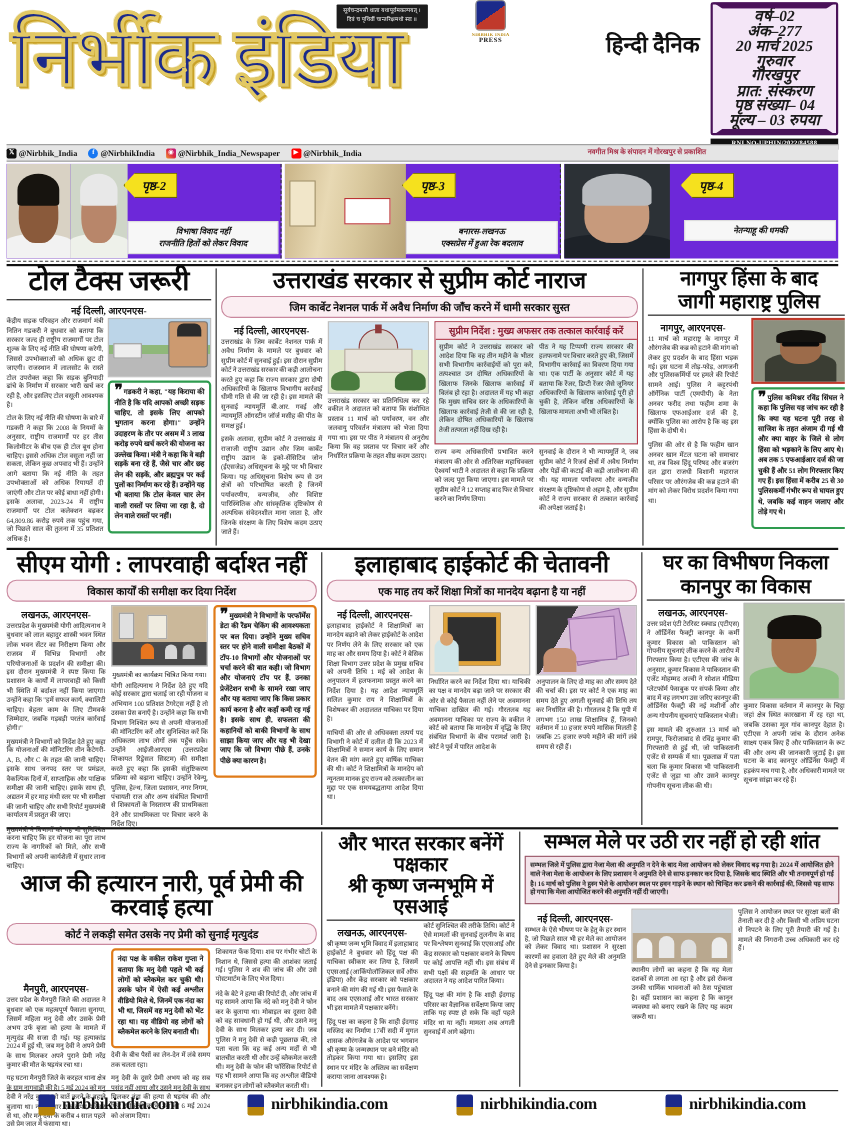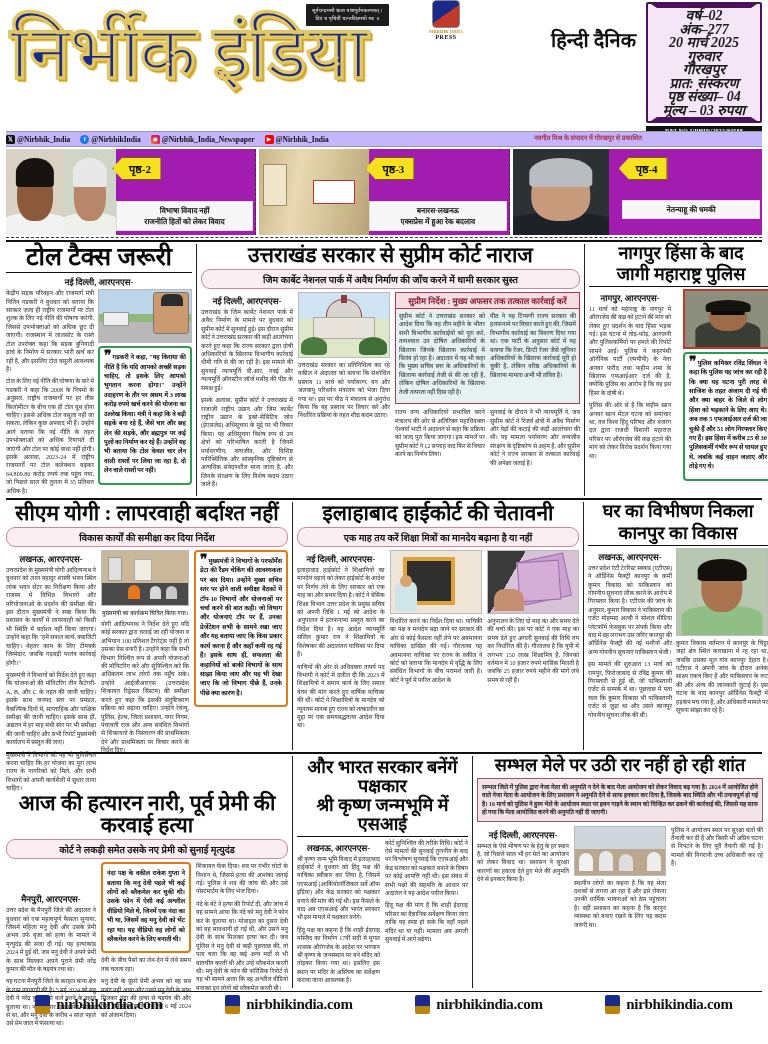--- a/index.html
+++ b/index.html
@@ -60,36 +60,36 @@
   .info-box div{font-size:14px;line-height:13.5px;font-weight:bold;color:#1b1b1b;white-space:nowrap;font-style:italic;}
   .rni{
     margin-top:3px;background:#111;color:#fff;font-size:6px;font-weight:bold;
     text-align:center;padding:2px 0;letter-spacing:.2px;
   }
 
   
   .social-bar{
     display:flex;align-items:center;gap:0px;
     border-top:1px solid #999;border-bottom:1px solid #999;
-    background:#c4b5fd;height:14px;margin-top:1px;position:relative;
+    background:#e5e5e5;height:14px;margin-top:1px;position:relative;
   }
   .social-group{display:flex;align-items:center;margin-right:7px;}
   .sicon{width:9px;height:9px;border-radius:1.5px;display:inline-block;margin-right:2px;
          font-size:6px;color:#fff;text-align:center;line-height:9px;font-weight:bold;}
   .si-x{background:#111;} .si-fb{background:#1877f2;border-radius:50%;}
   .si-ig{background:linear-gradient(45deg,#f09433,#dc2743,#bc1888);}
   .si-yt{background:#ff0000;}
   .shandle{font-size:7.5px;font-weight:bold;color:#111;margin-right:3px;white-space:nowrap;}
   .pub-line{
     position:absolute;right:120px;top:1px;font-size:6.5px;color:#a8324a;font-weight:bold;white-space:nowrap;
   }
 
   
   .teasers{display:flex;gap:3px;height:86px;margin-top:2px;border-bottom:1px dashed #333;padding-bottom:2px;}
-  .teaser{flex:1;display:flex;position:relative;border-right:1px dashed #333;overflow:hidden;background:#a21caf;}
+  .teaser{flex:1;display:flex;position:relative;border-right:1px dashed #333;overflow:hidden;background:#6d28d9;font-style:italic;}
   .teaser:last-child{border-right:none;}
   .t-photos{display:flex;height:100%;}
   .t-ph{height:100%;}
   .t-arrow{
     position:absolute;left:50%;top:8px;transform:translateX(-38%);
     background:#f5e11e;border:1px solid #6b6200;
     font-size:11px;font-weight:bold;color:#111;
     padding:3px 9px 3px 16px;
     clip-path:polygon(0 50%,22% 0,100% 0,100% 100%,22% 100%);
     white-space:nowrap;

